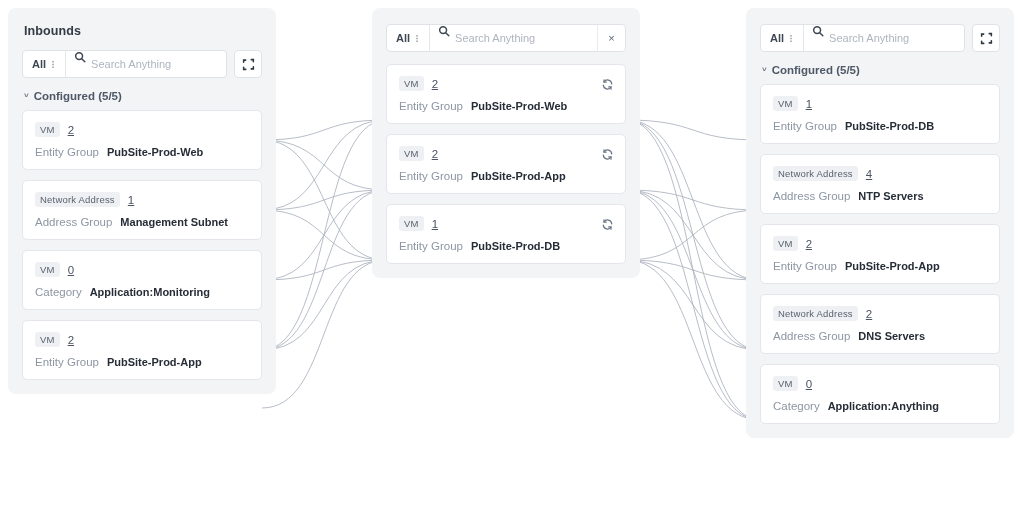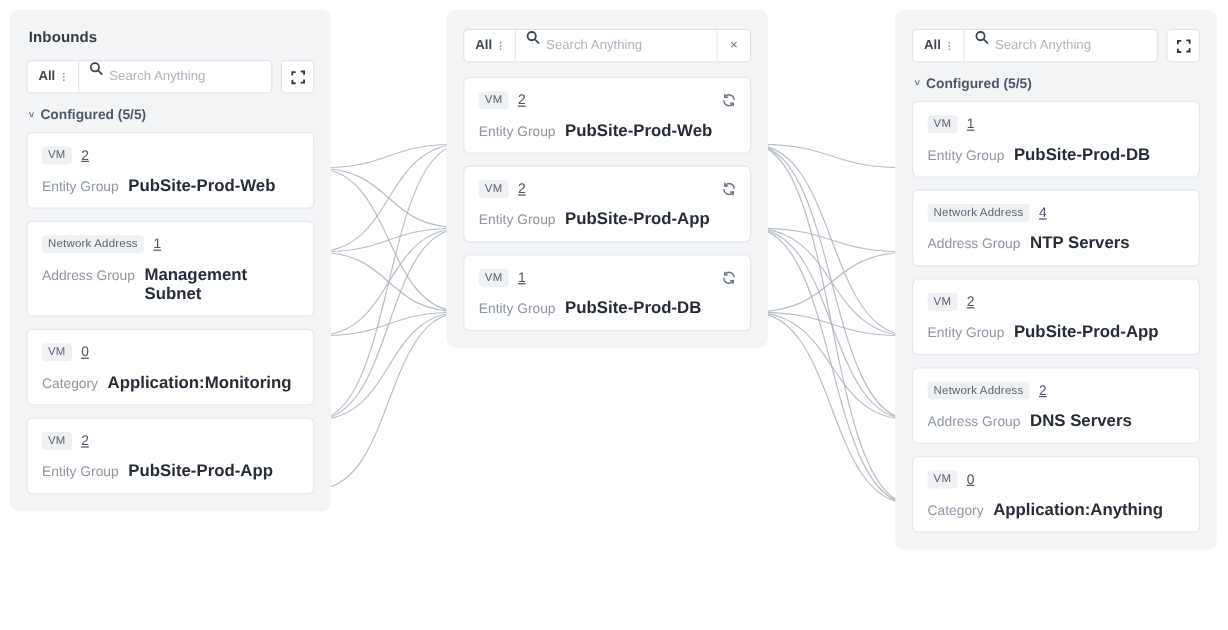--- a/index.html
+++ b/index.html
@@ -122,21 +122,21 @@
     white-space: nowrap;
   }
   .count-link {
     font-size: 11.5px;
     color: #4a5463;
     text-decoration: underline;
     cursor: pointer;
   }
   .card-row2 { display: flex; align-items: baseline; gap: 8px; }
   .meta-label { font-size: 11.5px; color: #8d96a3; white-space: nowrap; }
-  .meta-value { font-size: 14px; color: #262d37; font-weight: bold; }
+  .meta-value { font-size: 11px; color: #262d37; font-weight: bold; }
   .sync-icon {
     position: absolute; right: 11px; top: 12px;
     color: #6b7684;
     cursor: pointer;
   }
   .allow-all-card {
     background: #ffffff;
     border: 1px solid #e3e7ec;
     border-radius: 5px;
     height: 36px;

